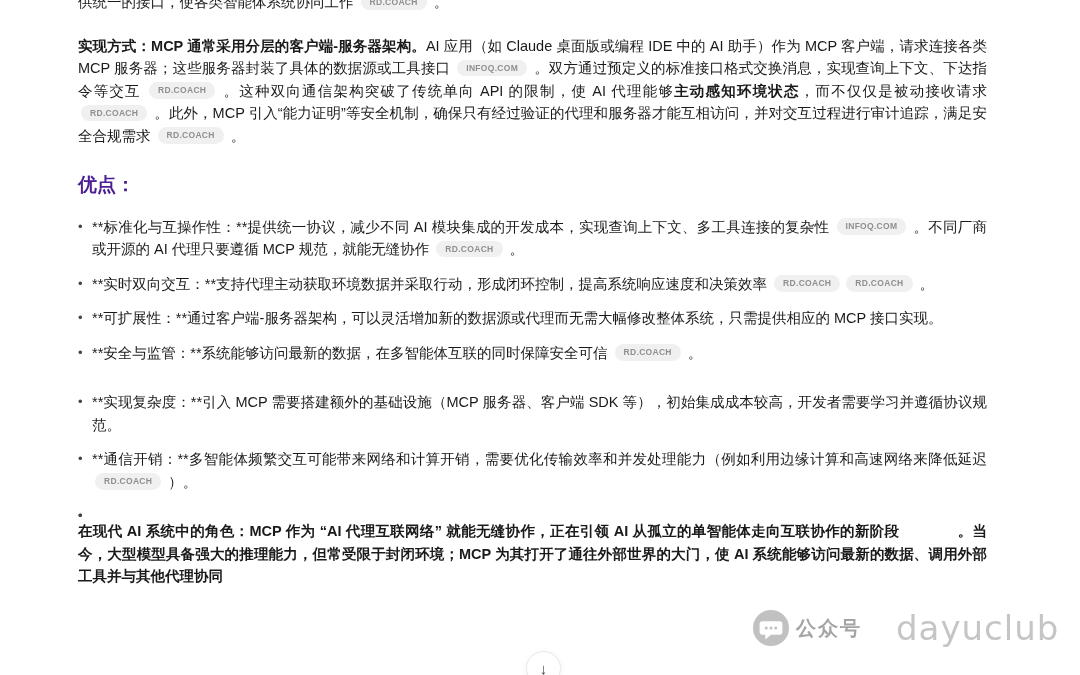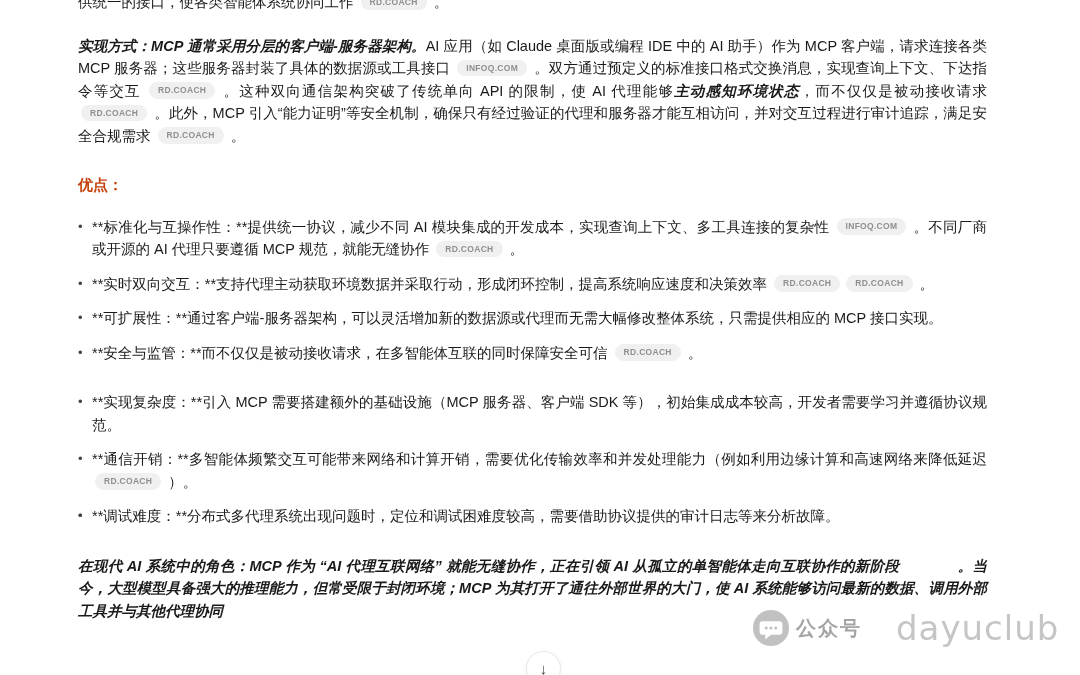--- a/index.html
+++ b/index.html
@@ -9,22 +9,22 @@
     color:#1a1a1a;
     position:relative;
   }
   .content {
     padding:0 93px 0 78px;
     font-size:14.5px;
     line-height:22.5px;
   }
   .para { margin:21px 0; text-align:justify; }
   .para.clipped { margin-top:-9px; margin-bottom:0; white-space:nowrap; }
-  .heading { margin:27px 0 15px; font-weight:700; font-size:15px; color:#c2410c; }
-  .bold { font-weight:700;font-style:italic; }
+  .heading { margin:27px 0 15px; font-weight:700; font-size:19px; color:#4c1d95; }
+  .bold { font-weight:700; }
   .bullets { list-style:none; margin:19px 0 27px; }
   .bullets li { position:relative; padding-left:14px; margin-bottom:12px; text-align:justify; }
   .bullets li .marker {
     position:absolute; left:0; top:0; color:#444; font-size:13px;
   }
   .badge {
     display:inline-block;
     background:#f0f0f0;
     color:#8f8f8f;
     font-size:8.5px;
@@ -74,27 +74,27 @@
 <body>
 
 <main class="content">
     <div class="para clipped"><span>供统一的接口，使各类智能体系统协同工作 </span><span class="badge">RD.COACH</span><span> 。</span></div>
     <div class="para"><span class="bold">实现方式：MCP 通常采用分层的客户端-服务器架构。</span><span>AI 应用（如 Claude 桌面版或编程 IDE 中的 AI 助手）作为 MCP 客户端，请求连接各类 MCP 服务器；这些服务器封装了具体的数据源或工具接口 </span><span class="badge">INFOQ.COM</span><span> 。双方通过预定义的标准接口格式交换消息，实现查询上下文、下达指令等交互 </span><span class="badge">RD.COACH</span><span> 。这种双向通信架构突破了传统单向 API 的限制，使 AI 代理能够</span><span class="bold">主动感知环境状态</span><span>，而不仅仅是被动接收请求 </span><span class="badge">RD.COACH</span><span> 。此外，MCP 引入“能力证明”等安全机制，确保只有经过验证的代理和服务器才能互相访问，并对交互过程进行审计追踪，满足安全合规需求 </span><span class="badge">RD.COACH</span><span> 。</span></div>
     <div class="heading">优点：</div>
     <ul class="bullets">
       <li><span class="marker">•</span><span>**标准化与互操作性：**提供统一协议，减少不同 AI 模块集成的开发成本，实现查询上下文、多工具连接的复杂性 </span><span class="badge">INFOQ.COM</span><span> 。不同厂商或开源的 AI 代理只要遵循 MCP 规范，就能无缝协作 </span><span class="badge">RD.COACH</span><span> 。</span></li>
       <li><span class="marker">•</span><span>**实时双向交互：**支持代理主动获取环境数据并采取行动，形成闭环控制，提高系统响应速度和决策效率 </span><span class="badge">RD.COACH</span><span class="badge">RD.COACH</span><span> 。</span></li>
       <li><span class="marker">•</span><span>**可扩展性：**通过客户端-服务器架构，可以灵活增加新的数据源或代理而无需大幅修改整体系统，只需提供相应的 MCP 接口实现。</span></li>
-      <li><span class="marker">•</span><span>**安全与监管：**而不仅仅是被动接收请求，在多智能体互联的同时保障安全可信 </span><span class="badge">RD.COACH</span><span> 。</span></li>
+      <li><span class="marker">•</span><span>**安全与监管：**系统能够访问最新的数据，在多智能体互联的同时保障安全可信 </span><span class="badge">RD.COACH</span><span> 。</span></li>
     </ul>
     <ul class="bullets">
       <li><span class="marker">•</span><span>**实现复杂度：**引入 MCP 需要搭建额外的基础设施（MCP 服务器、客户端 SDK 等），初始集成成本较高，开发者需要学习并遵循协议规范。</span></li>
       <li><span class="marker">•</span><span>**通信开销：**多智能体频繁交互可能带来网络和计算开销，需要优化传输效率和并发处理能力（例如利用边缘计算和高速网络来降低延迟 </span><span class="badge">RD.COACH</span><span> ）。</span></li>
       <li><span class="marker">•</span></li>
-      <li><span class="marker">•</span><span>**调试难度：**分布式多代理系统出现问题时，定位和调试困难度较高，需要借助协议提供的审计日志等来分析故障。</span></li>
+      <li><span class="marker">•</span></li>
     </ul>
     <div class="para"><span class="bold">在现代 AI 系统中的角色：MCP 作为 “AI 代理互联网络” 就能无缝协作，正在引领 AI 从孤立的单智能体走向互联协作的新阶段</span><span class="gap" style="width: 58px;"></span><span class="bold">。当今，大型模型具备强大的推理能力，但常受限于封闭环境；MCP 为其打开了通往外部世界的大门，使 AI 系统能够访问最新的数据、调用外部工具并与其他代理协同</span></div>
   </main>
 
 <div class="watermark">
   <svg class="wm-logo" viewBox="0 0 40 40">
     <circle cx="20" cy="20" r="19" fill="#777777"></circle>
     <path d="M11 13 h18 a3 3 0 0 1 3 3 v8 a3 3 0 0 1 -3 3 h-9 l-6 5 v-5 h-3 a3 3 0 0 1 -3 -3 v-8 a3 3 0 0 1 3 -3 z" fill="#ffffff"></path>
     <circle cx="15" cy="20" r="1.6" fill="#777777"></circle>
     <circle cx="20" cy="20" r="1.6" fill="#777777"></circle>

